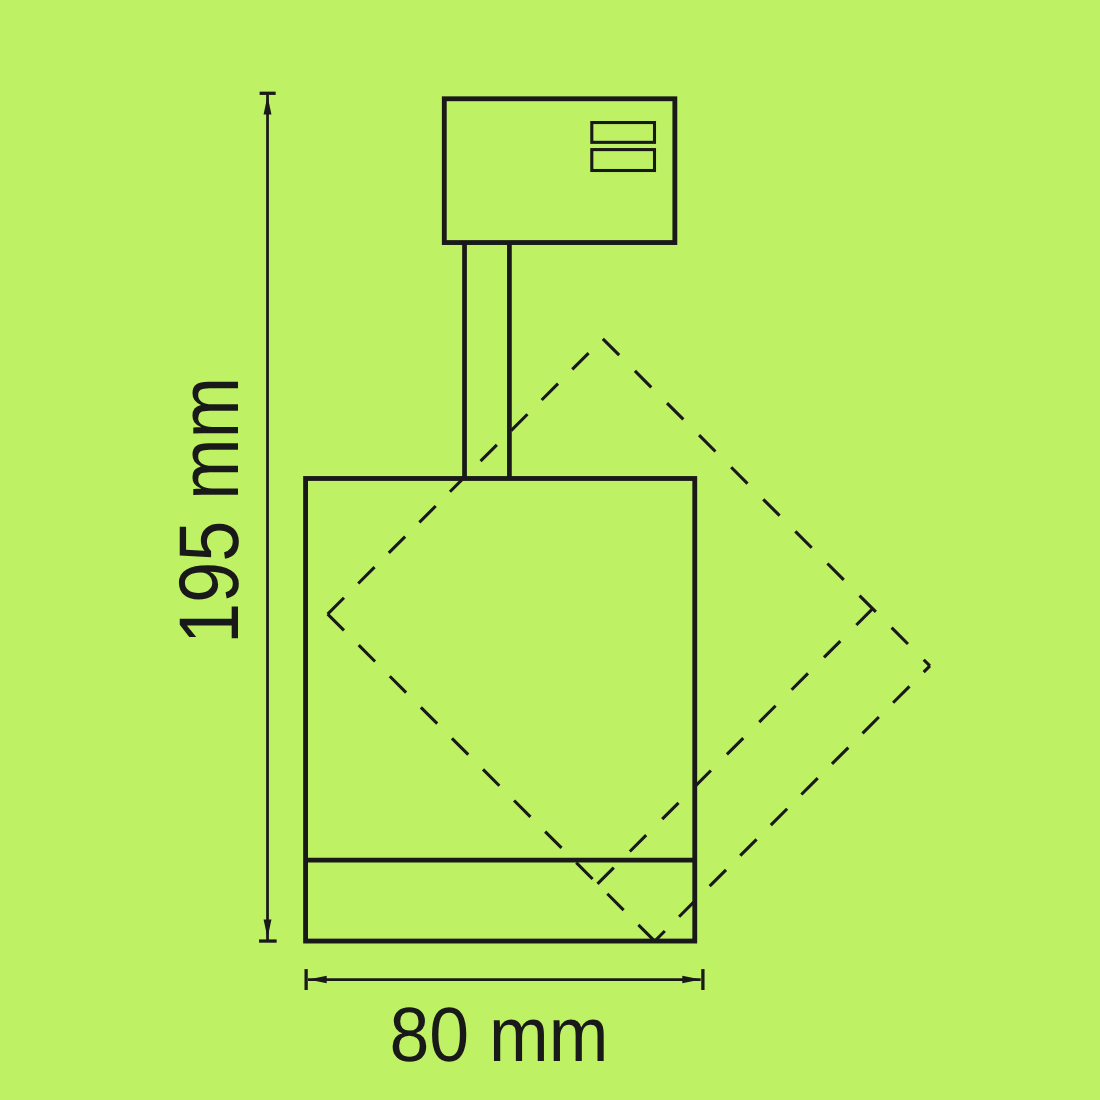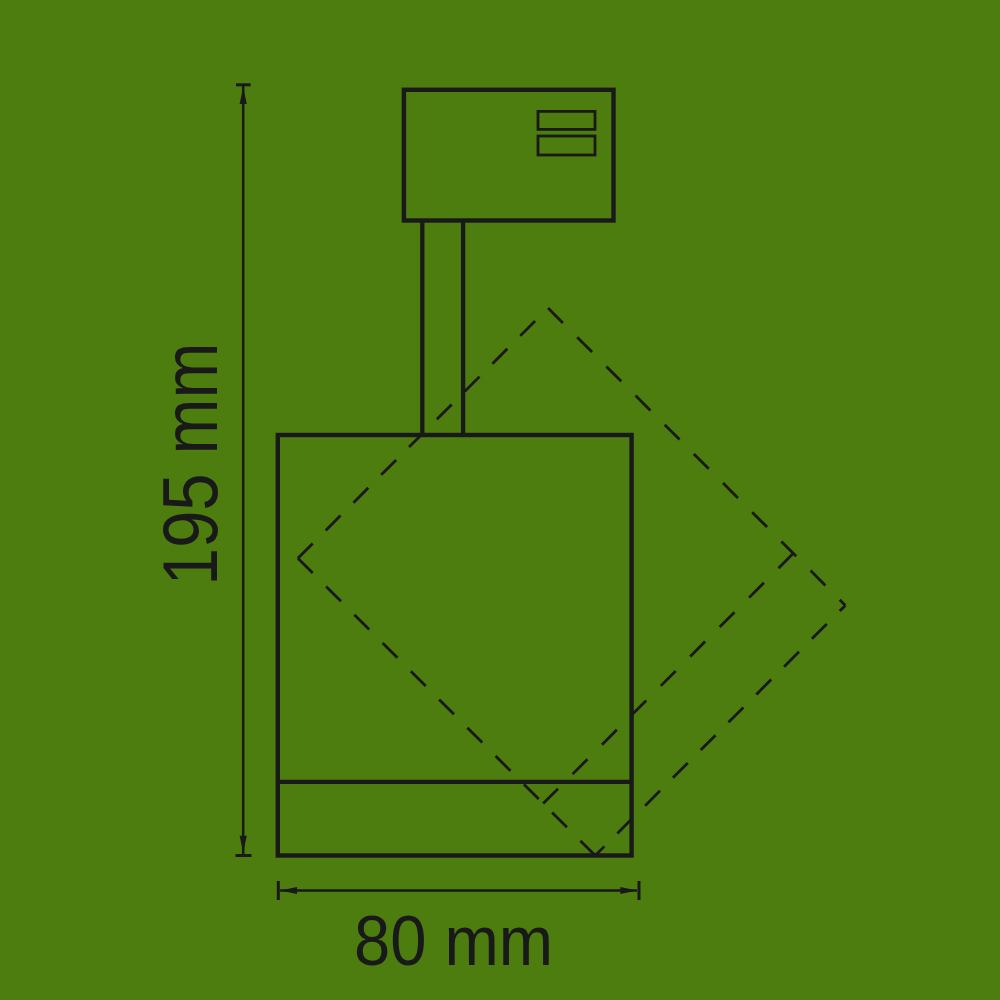--- a/index.html
+++ b/index.html
@@ -1,16 +1,16 @@
 <!DOCTYPE html>
 <html><head>
 <meta charset="utf-8">
 <style>
   html,body{margin:0;padding:0;background:#ffffff;}
-  .wrap{width:1000px;height:1000px;position:relative;background:#4d7c0f;overflow:hidden;}
+  .wrap{width:1000px;height:1000px;position:relative;background:#bef264;overflow:hidden;}
   svg{position:absolute;left:0;top:0;}
   text{font-family:"Liberation Sans",sans-serif;fill:#191919;}
 </style>
 </head>
 <body>
 <div class="wrap">
 <svg width="1000" height="1000" viewBox="0 0 1000 1000">
   <g fill="none" stroke="#191919">
 
     <rect x="403.9" y="89.8" width="209.6" height="130.7" stroke-width="4.4"></rect>

